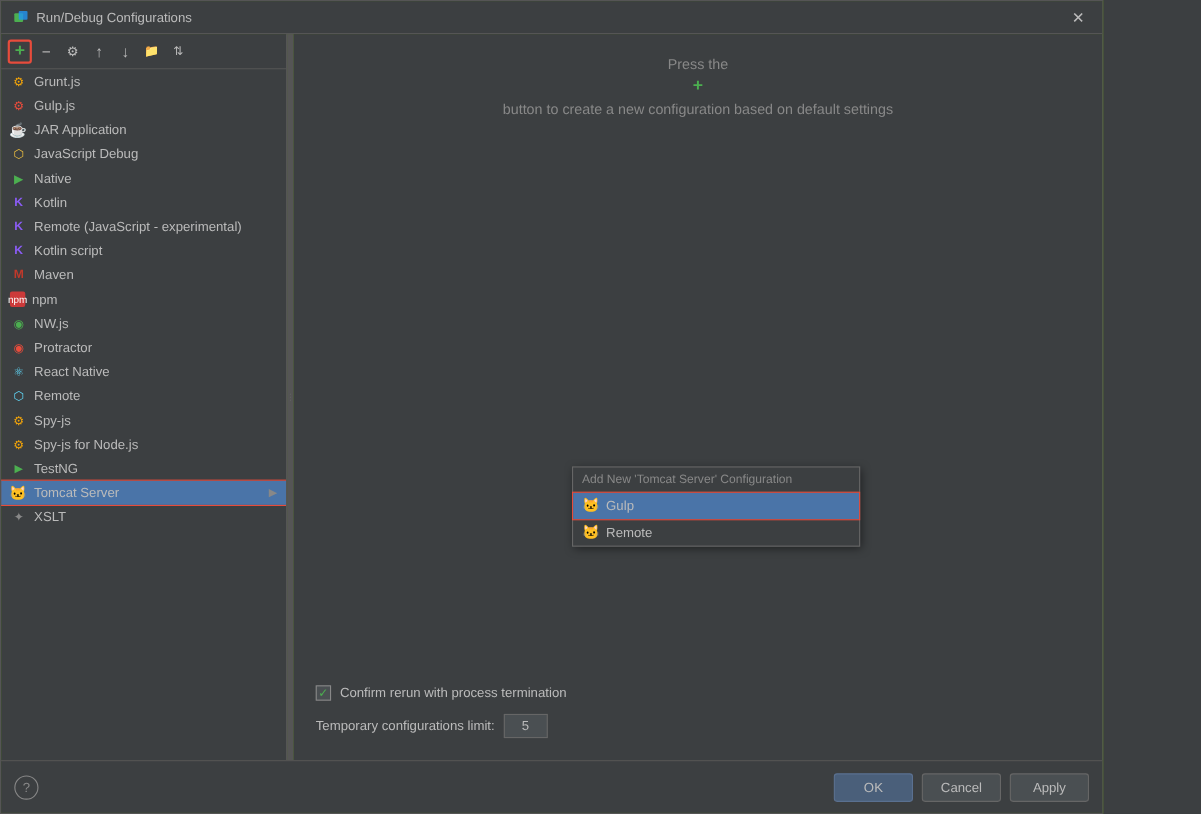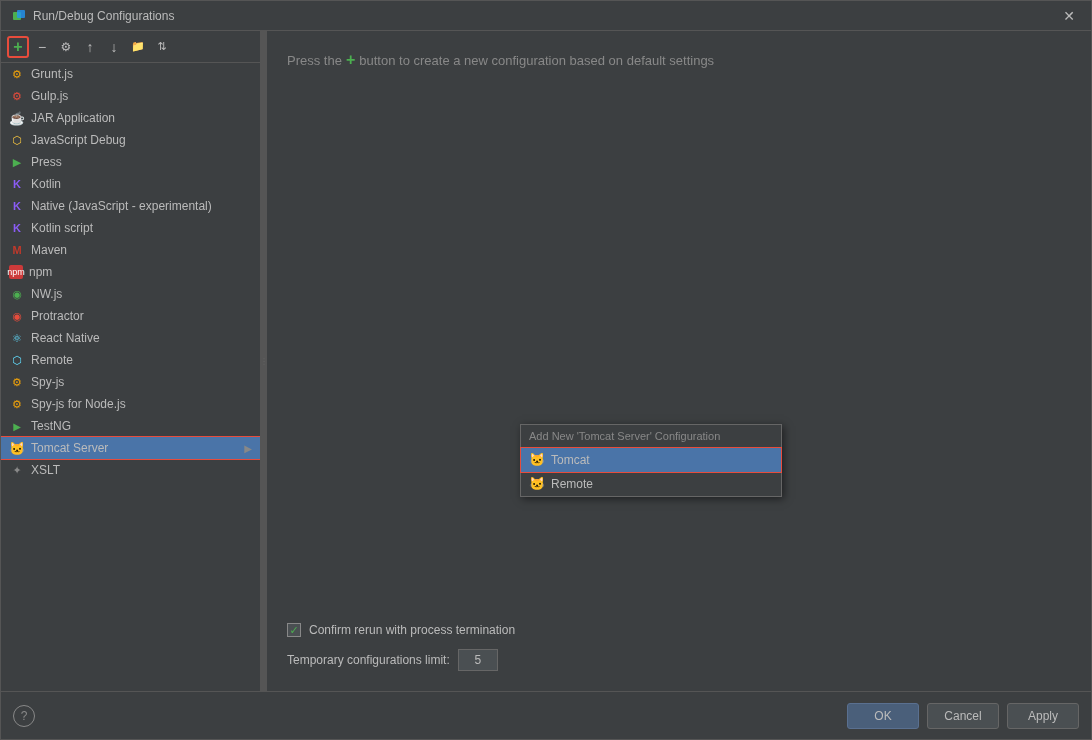--- a/index.html
+++ b/index.html
@@ -7,21 +7,21 @@
       width: 1092px;
       height: 740px;
       background: #3c3f41;
       font-family: 'Segoe UI', Arial, sans-serif;
       font-size: 12px;
       color: #bbbbbb;
       overflow: hidden;
     }
 
     .window {
-      width: 1092px;
+      width: 1003px;
       height: 740px;
       background: #4d7c0f;
       border: 1px solid #555;
       display: flex;
       flex-direction: column;
     }
 
     .title-bar {
       background: #3c3f41;
       height: 30px;
@@ -202,20 +202,21 @@
       padding: 20px;
       background: #3c3f41;
     }
 
     .hint-text {
       color: #888;
       font-size: 13px;
       display: flex;
       align-items: center;
       gap: 4px;
+      flex-direction: column;
     }
 
     .hint-plus {
       color: #4caf50;
       font-size: 16px;
       font-weight: bold;
     }
 
     .bottom-section {
       margin-top: auto;
@@ -393,31 +394,31 @@
           <span class="item-label">JAR Application</span>
         </div>
 
         <div class="tree-item">
           <div class="item-icon icon-js-debug">⬡</div>
           <span class="item-label">JavaScript Debug</span>
         </div>
 
         <div class="tree-item">
           <div class="item-icon icon-junit">▶</div>
-          <span class="item-label">Press</span>
+          <span class="item-label">Native</span>
         </div>
 
         <div class="tree-item">
           <div class="item-icon icon-kotlin" style="font-weight:bold;font-size:11px;">K</div>
           <span class="item-label">Kotlin</span>
         </div>
 
         <div class="tree-item">
           <div class="item-icon icon-kotlin" style="font-weight:bold;font-size:11px;">K</div>
-          <span class="item-label">Native (JavaScript - experimental)</span>
+          <span class="item-label">Remote (JavaScript - experimental)</span>
         </div>
 
         <div class="tree-item">
           <div class="item-icon icon-kotlin" style="font-weight:bold;font-size:11px;">K</div>
           <span class="item-label">Kotlin script</span>
         </div>
 
         <div class="tree-item">
           <div class="item-icon icon-maven" style="font-weight:bold;font-size:11px;">M</div>
           <span class="item-label">Maven</span>
@@ -507,20 +508,20 @@
       <button class="dialog-btn">Apply</button>
     </div>
   </div>
 </div>
 
 <div style="position:fixed; left:260px; top:424px; z-index:200;">
   <div class="submenu-container">
     <div class="submenu-header">Add New 'Tomcat Server' Configuration</div>
     <div class="submenu-item selected">
       <div class="item-icon" style="font-size:13px;margin-right:6px;">🐱</div>
-      <span>Tomcat</span>
+      <span>Gulp</span>
     </div>
     <div class="submenu-item">
       <div class="item-icon" style="font-size:13px;margin-right:6px;">🐱</div>
       <span>Remote</span>
     </div>
   </div>
 </div>
 
 </body></html>

